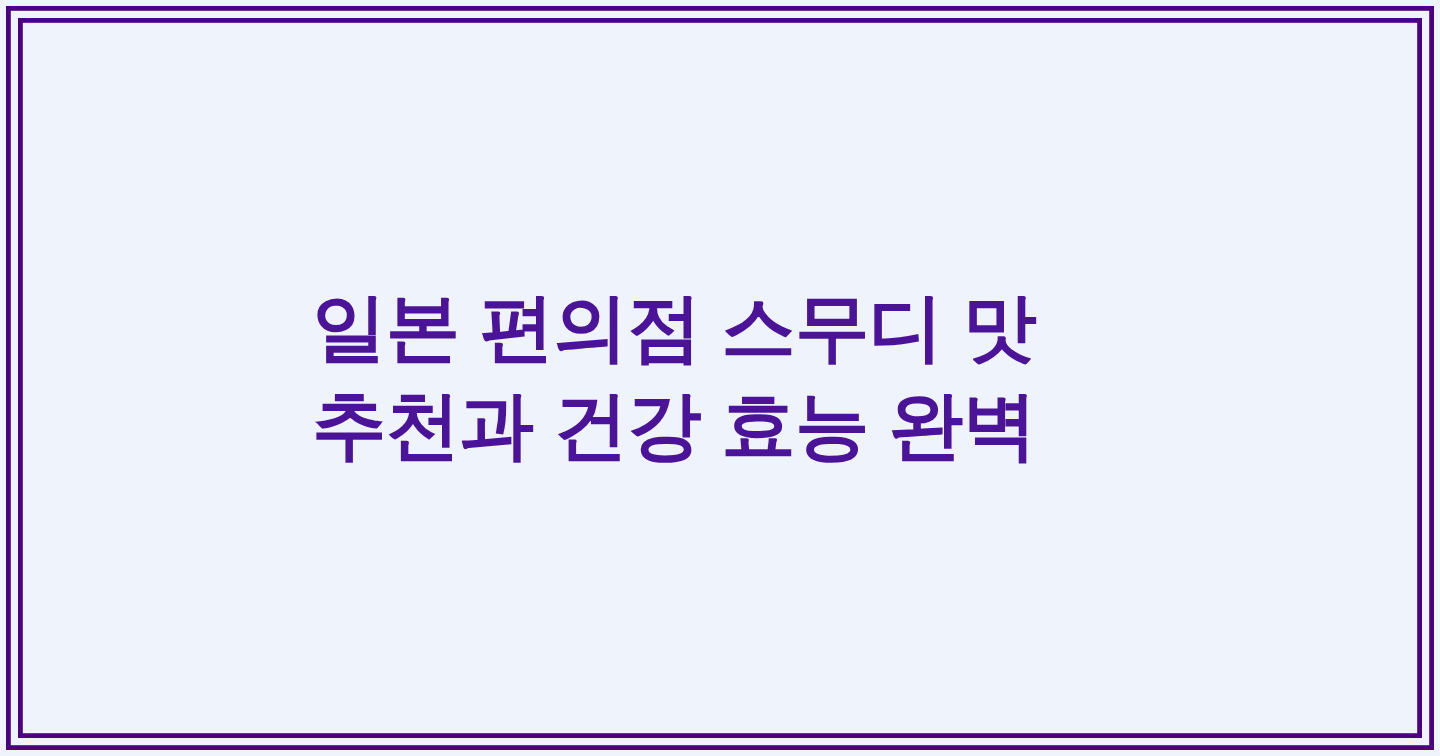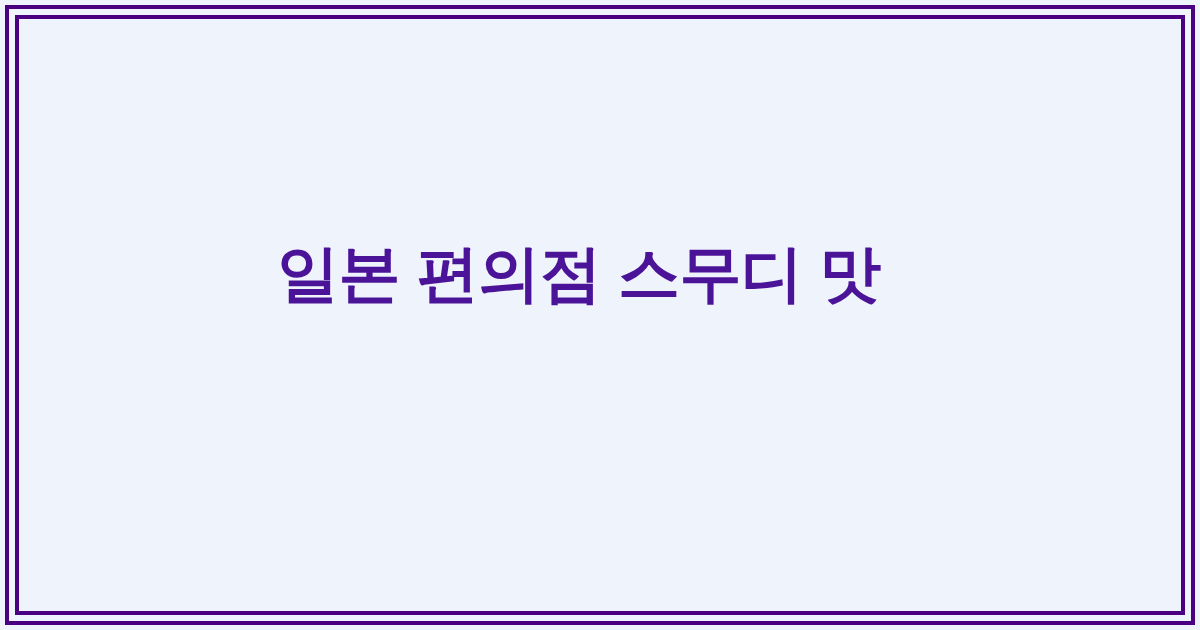--- a/index.html
+++ b/index.html
@@ -54,21 +54,21 @@
     position: relative;
     z-index: 2;
     width: 680px;
     margin: 0;
     padding: 0;
     display: flex;
     align-items: center;
     justify-content: flex-start;
   }
   .og-title {
-    margin: 17px;
+    margin: 0;
     padding: 0;
     font-family: "Liberation Sans", "DejaVu Sans", sans-serif;
     font-size: 62px;
     font-weight: 700;
     line-height: 1.32;
     letter-spacing: -0.5px;
     color: #4b1398;
     text-align: left;
     word-break: keep-all;
     text-rendering: optimizeLegibility;
@@ -76,16 +76,16 @@
 </style>
 </head>
 <body>
 
 <div class="og-canvas" style="background: rgb(239, 244, 252);">
 
   <div class="frame-outer" style="border-color: rgb(75, 0, 130);"></div>
   <div class="frame-inner" style="border-color: rgb(75, 0, 130);"></div>
 
   <div class="title-wrap">
-    <h1 class="og-title" style="color: rgb(75, 19, 152);"><span>일본 편의점 스무디 맛</span><br><br></h1>
+    <h1 class="og-title" style="color: rgb(75, 19, 152);"><span>일본 편의점 스무디 맛</span><br><span>추천과 건강 효능 완벽</span><br></h1>
   </div>
 
 </div>
 
 </body></html>

